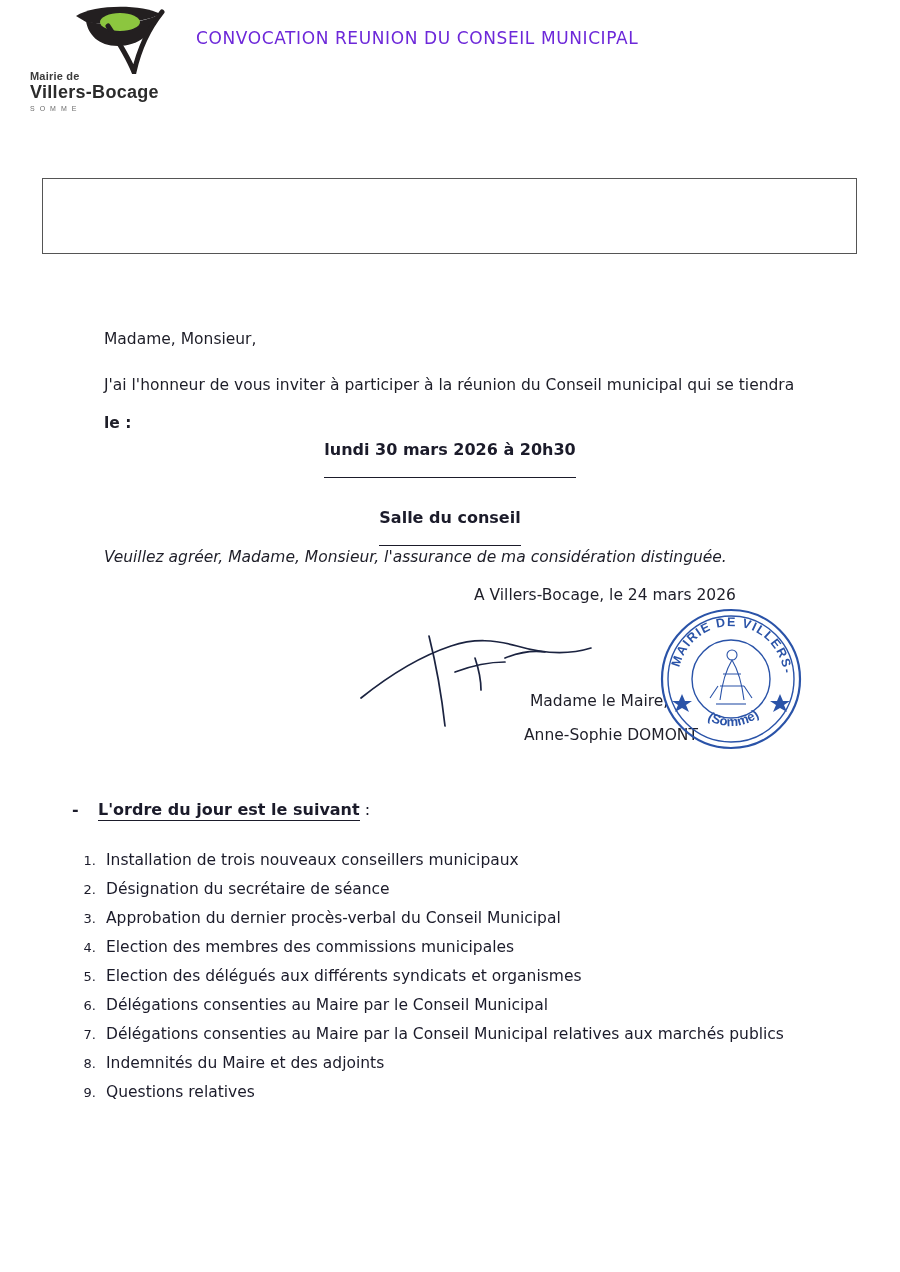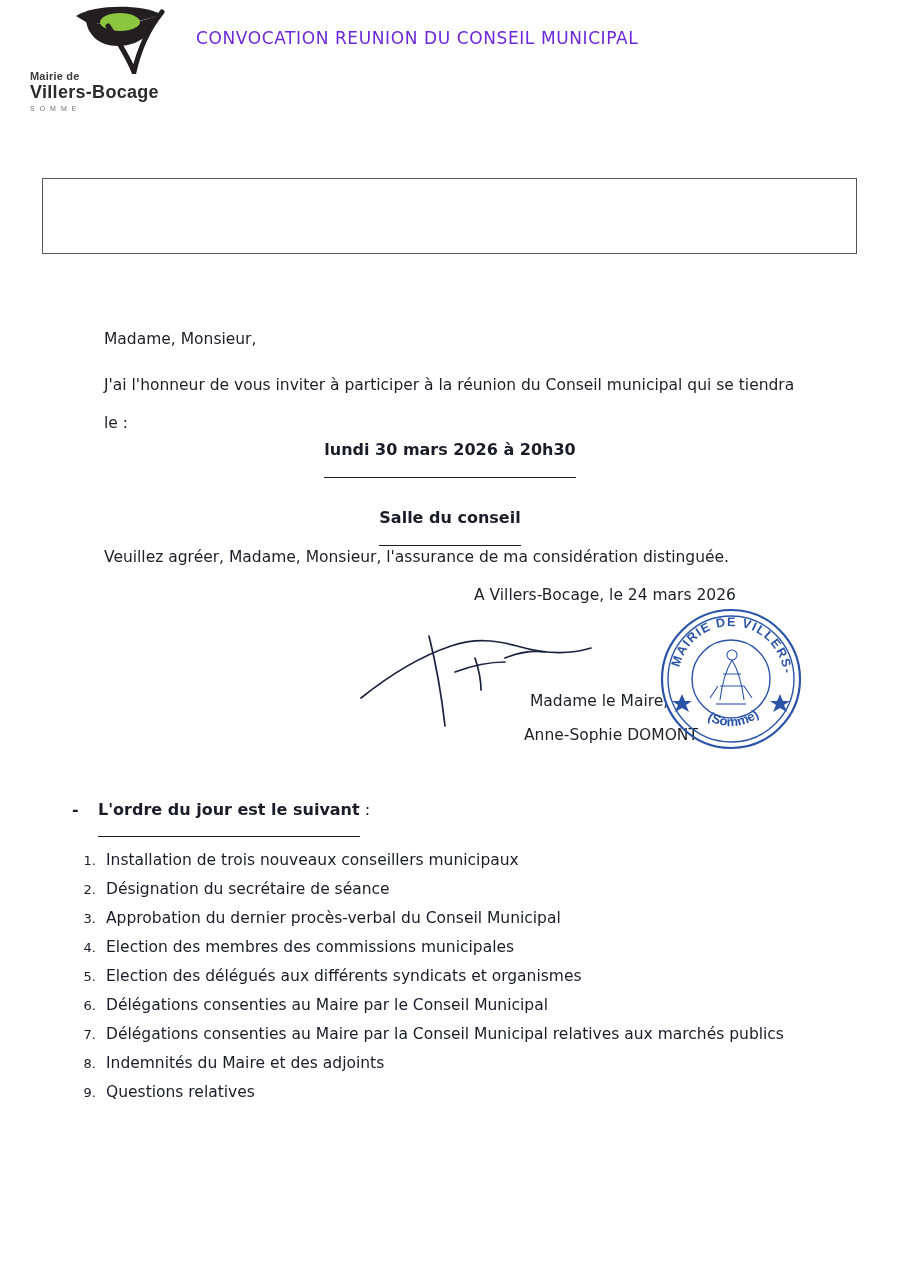--- a/index.html
+++ b/index.html
@@ -92,21 +92,21 @@
     color: #1e1e28;
     line-height: 38px;
   }
   .salutation { position: absolute; left: 104px; top: 0px; }
   .invite {
     position: absolute;
     left: 104px;
     top: 46px;
     width: 700px;
   }
-  .invite-line2 { position: absolute; left: 104px; top: 84px; }
+  .invite-line2 { position: absolute; left: 104px; top: 84px; font-weight: bold; }
 
   .meeting-block {
     position: absolute;
     left: 0;
     top: 120px;
     width: 900px;
     text-align: center;
   }
   .meeting-when,
   .meeting-where {
@@ -121,20 +121,21 @@
   .meeting-where { margin-top: 16px; }
   .meeting-row2 { margin-top: 14px; }
 
   .closing {
     position: absolute;
     left: 104px;
     top: 228px;
     font-family: "DejaVu Sans", sans-serif;
     font-size: 15.5px;
     color: #1e1e28;
+    font-style: italic;
   }
   .place-date {
     position: absolute;
     left: 474px;
     top: 266px;
     font-family: "DejaVu Sans", sans-serif;
     font-size: 15.5px;
     color: #1e1e28;
   }
   .signoff-title {
@@ -189,21 +190,21 @@
     color: #1b1b2a;
   }
   .agenda-dash {
     display: inline-block;
     width: 26px;
     font-weight: bold;
   }
   .agenda-head-underline {
     font-weight: bold;
     border-bottom: 1px solid #1b1b2a;
-    padding-bottom: 17px;
+    padding-bottom: 1px;
   }
   .agenda-list {
     position: absolute;
     left: 58px;
     top: 46px;
     margin: 0;
     padding: 0 0 0 42px;
     list-style: decimal;
     font-family: "DejaVu Sans", sans-serif;
     font-size: 15.5px;

